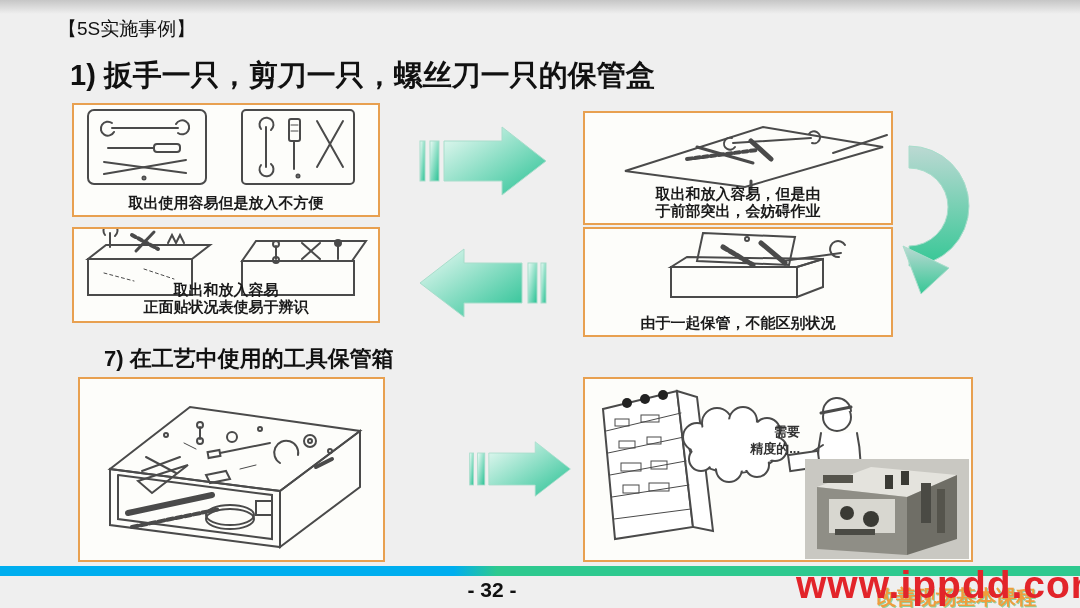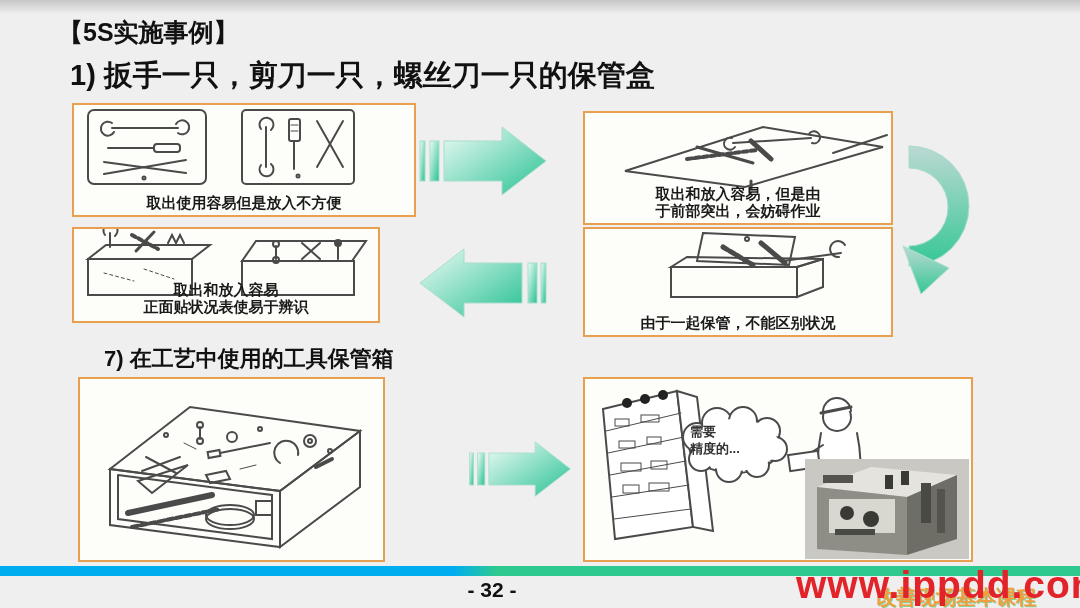--- a/index.html
+++ b/index.html
@@ -1,43 +1,43 @@
 <!DOCTYPE html>
 <html><head>
 <meta charset="utf-8">
 <style>
   * { margin:0; padding:0; box-sizing:border-box; }
   html,body { width:1080px; height:608px; }
   body { font-family:"Liberation Sans",sans-serif; background:#efefef; }
   .slide { position:relative; width:1080px; height:608px; overflow:hidden;
            background:linear-gradient(#c6c6c6 0px, #efefef 14px, #efefef 100%); }
 
-  .title { position:absolute; left:58px; top:16px; font-size:25px; font-weight:700; color:#111; }
+  .title { position:absolute; left:58px; top:16px; font-size:19px; font-weight:400; color:#111; }
   .h1 { position:absolute; left:70px; top:56px; font-size:29px; font-weight:800; color:#111; }
   .h2 { position:absolute; left:104px; top:344px; font-size:22px; font-weight:800; color:#111; }
 
   .box { position:absolute; background:#fdfdfa; border:2px solid #e8a050; }
-  .boxA { left:72px;  top:103px; width:344px; height:114px; }
+  .boxA { left:72px;  top:103px; width:308px; height:114px; }
   .boxB { left:583px; top:103px; width:310px; height:114px;margin-top:8px; }
   .boxC { left:72px;  top:227px; width:308px; height:96px;font-family:Liberation Mono, monospace; }
   .boxD { left:583px; top:227px; width:310px; height:110px;padding-left:40px; }
   .boxE { left:78px;  top:377px; width:307px; height:185px; }
   .boxF { left:583px; top:377px; width:390px; height:185px; }
 
   .caption { position:absolute; left:0; right:0; bottom:3px; text-align:center;
              font-weight:800; font-size:15px; color:#1a1a1a; line-height:1.18; }
   .sketch { position:absolute; left:0; top:0; }
 
   .arrow { position:absolute; }
   .arrow-right-1 { left:418px; top:124px; width:130px; height:74px; }
   .arrow-left-1  { left:418px; top:246px; width:130px; height:74px; }
   .arrow-curved  { left:895px; top:136px; width:80px;  height:165px; }
   .arrow-right-2 { left:468px; top:436px; width:104px; height:66px; }
 
-  .bubble-text { position:absolute; left:690px; top:424px; width:110px; text-align:left;
+  .bubble-text { position:absolute; left:690px; top:424px; width:110px; text-align:right;
                  font-size:13px; font-weight:800; color:#333; line-height:1.3; z-index:3; }
 
   .footer-bar { position:absolute; left:0; top:566px; width:1080px; height:10px;
                 background:linear-gradient(to right,#00aeef 0%,#00aeef 42%,#2ec98f 46%,#2ec98f 100%); }
   .page-num { position:absolute; left:0; top:578px; width:984px; text-align:center;
               font-size:21px; font-weight:800; color:#111; }
   .brand { position:absolute; left:876px; top:584px; font-size:20px; font-weight:800;
            color:#f09d3c; text-shadow:1px 1px 0 #8fd0a0; z-index:4; }
   .watermark { position:absolute; left:796px; top:563px; font-size:39px; font-weight:800;
                color:#e2242a; letter-spacing:1px; z-index:5; }

